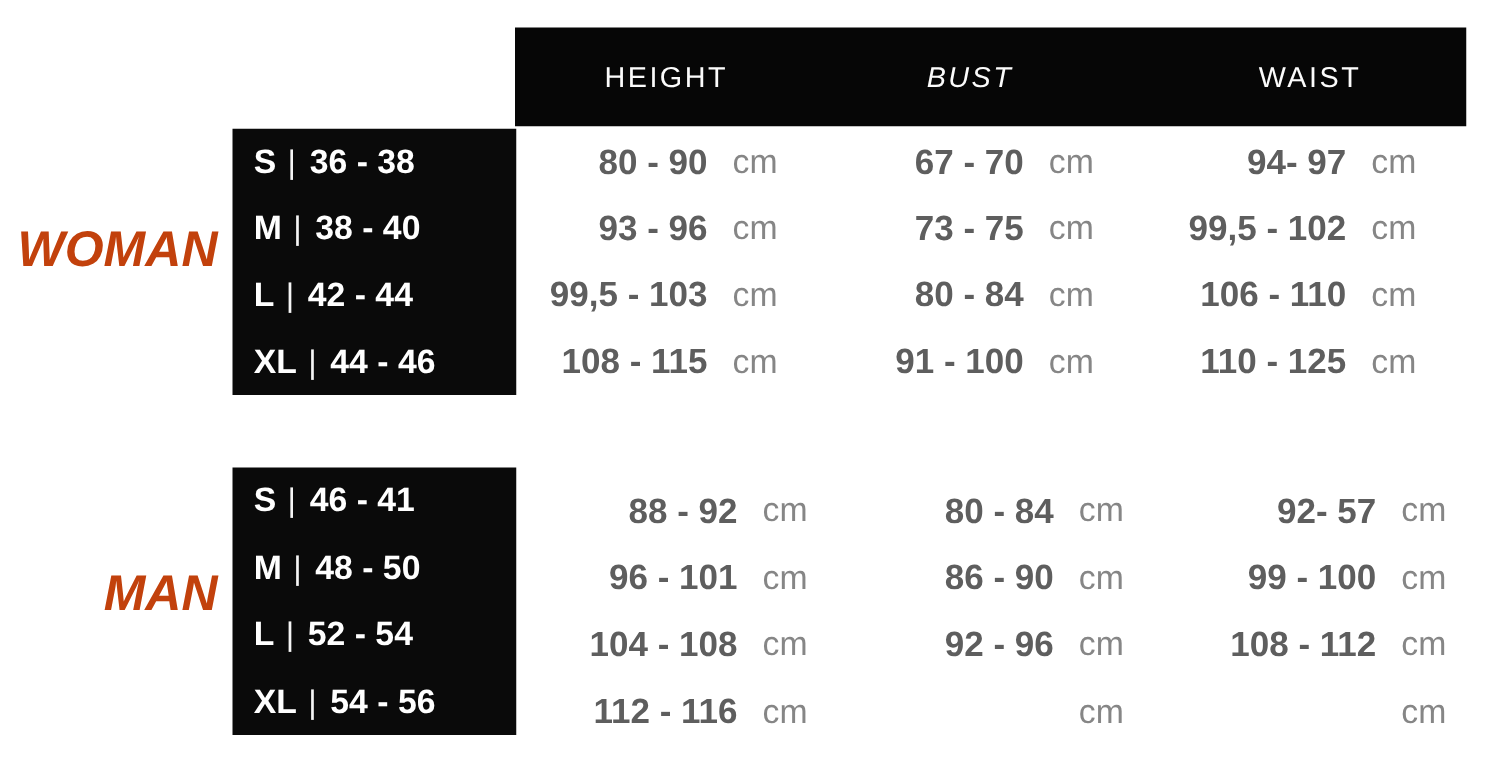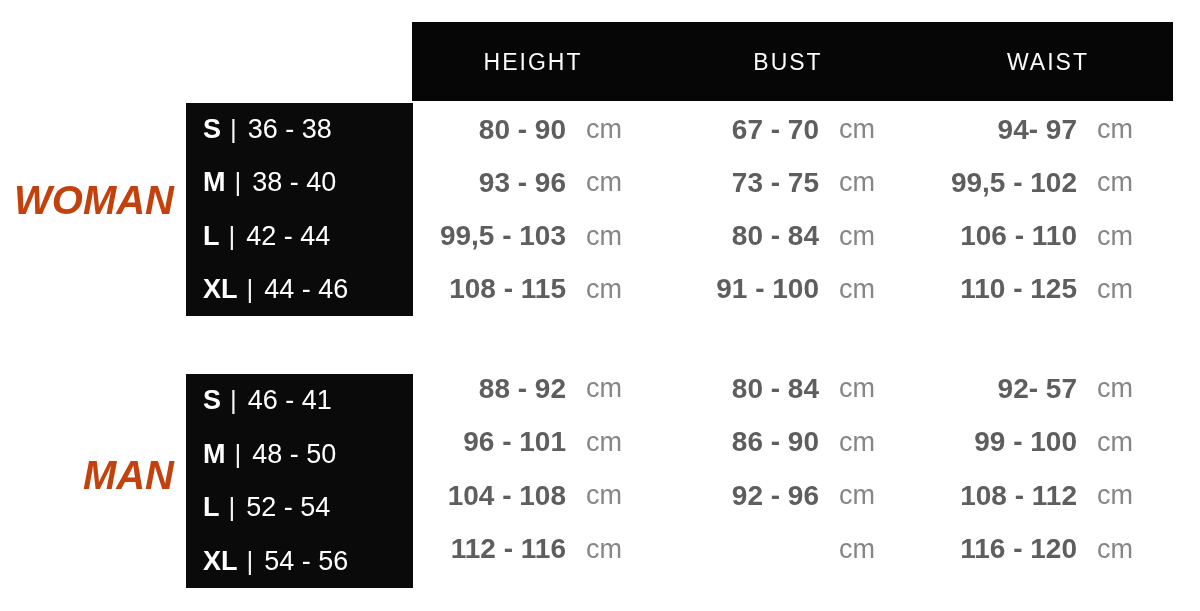--- a/index.html
+++ b/index.html
@@ -11,21 +11,21 @@
   
   .header-bar {
     position:absolute; left:412px; top:22px; width:761px; height:79px;
     background:#060606;
   }
   .hcol {
     position:absolute; top:50%; transform:translate(-50%,-50%);
     color:#fbfbfb; font-size:23px; font-weight:400; letter-spacing:2px;
     white-space:nowrap;
   }
-  .h1 { left:121px; } .h2 { left:376px; } .h3 { left:636px; }
+  .h1 { left:121px; } .h2 { left:364px;font-style:italic; } .h3 { left:636px; }
 
   
   .group-label {
     position:absolute; left:0; width:174px; text-align:right;
     font-style:italic; font-weight:900; font-size:40px; line-height:46px;
     color:#c2410c; white-space:nowrap;
   }
   .label-woman { top:177px; }
   .label-man   { top:452px; }
 
@@ -35,30 +35,30 @@
     display:flex; flex-direction:column;
   }
   .size-box.woman { top:103px; height:213px; }
   .size-box.man   { top:374px; height:214px; }
   .size-row {
     flex:1; display:flex; align-items:center; padding-left:17px;
     color:#ffffff; font-size:27px; white-space:nowrap;
   }
   .size-letter { font-weight:700; }
   .size-sep    { font-weight:400; font-size:26px; margin:0 11px 0 9px; opacity:.96; }
-  .size-range  { font-weight:400; }
+  .size-range  { font-weight:700; }
 
   
   .data-grid {
     position:absolute; left:413px; width:720px;
     display:grid; grid-template-columns:209px 253px 258px;
     grid-template-rows:repeat(4,1fr);
   }
   .data-grid.woman { top:103px; height:213px;text-align:center; }
-  .data-grid.man   { top:362px; height:214px; }
+  .data-grid.man   { top:382px; height:214px;padding-left:24px; }
   .cell { display:flex; align-items:center; justify-content:flex-end; white-space:nowrap; }
   .val  { font-weight:700; font-size:28px; color:#5e5e5e; }
   .unit { font-weight:400; font-size:27px; color:#868686; margin-left:20px; }
 </style>
 </head>
 <body>
 
 <div class="canvas">
 
   <div class="header-bar">
@@ -211,18 +211,17 @@
       </div>
 
     <div class="cell">
         <span class="val">112 - 116</span>
         <span class="unit">cm</span>
       </div>
     <div class="cell">
         <span class="unit">cm</span>
       </div>
     <div class="cell">
-        <span class="val">116 - 120</span>
         <span class="unit">cm</span>
       </div>
   </div>
 
 </div>
 
 </body></html>

